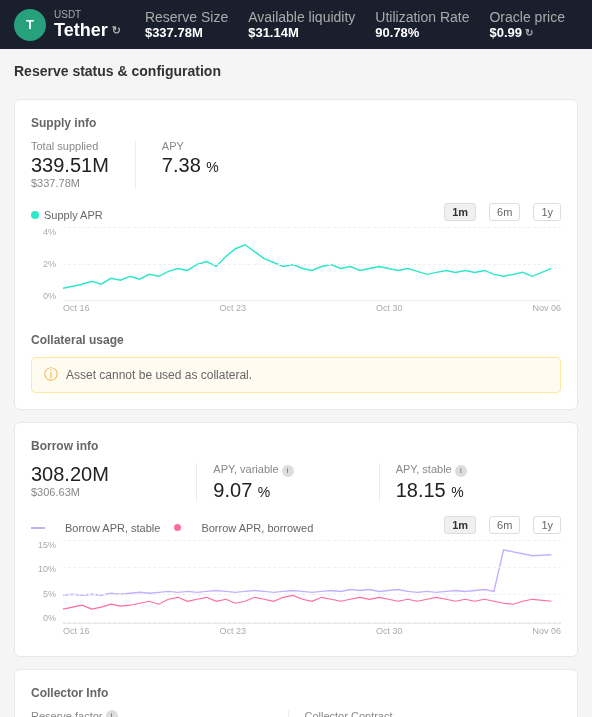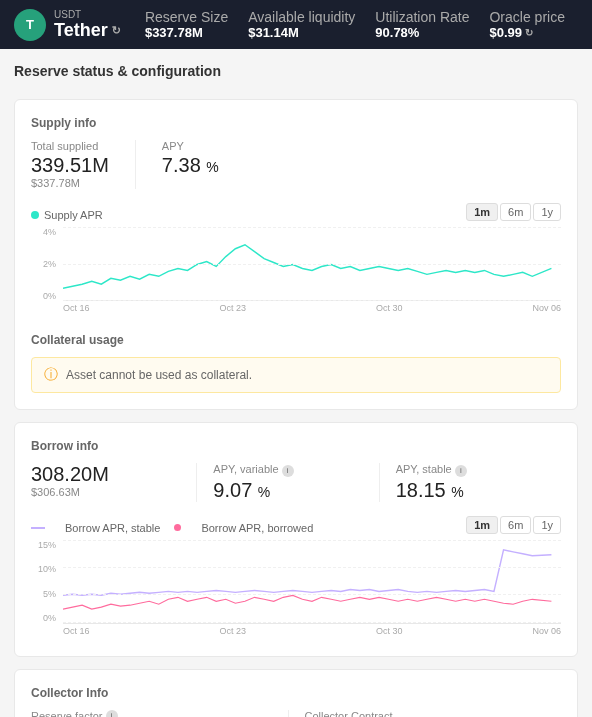--- a/index.html
+++ b/index.html
@@ -155,21 +155,21 @@
       font-size: 11px;
       color: #666;
     }
     .legend-dot {
       width: 8px;
       height: 8px;
       border-radius: 50%;
     }
     .time-buttons {
       display: flex;
-      gap: 2px;
+      gap: 13px;
     }
     .time-btn {
       padding: 2px 7px;
       font-size: 11px;
       border: 1px solid #ddd;
       background: white;
       border-radius: 3px;
       cursor: pointer;
       color: #666;
     }

